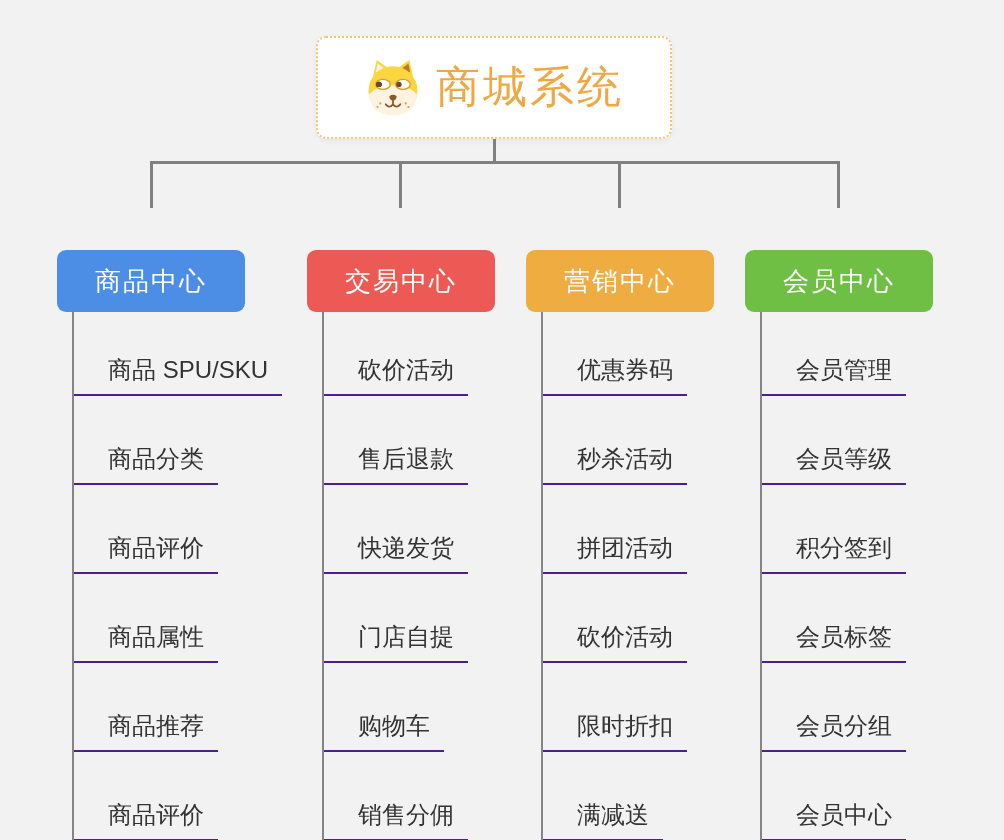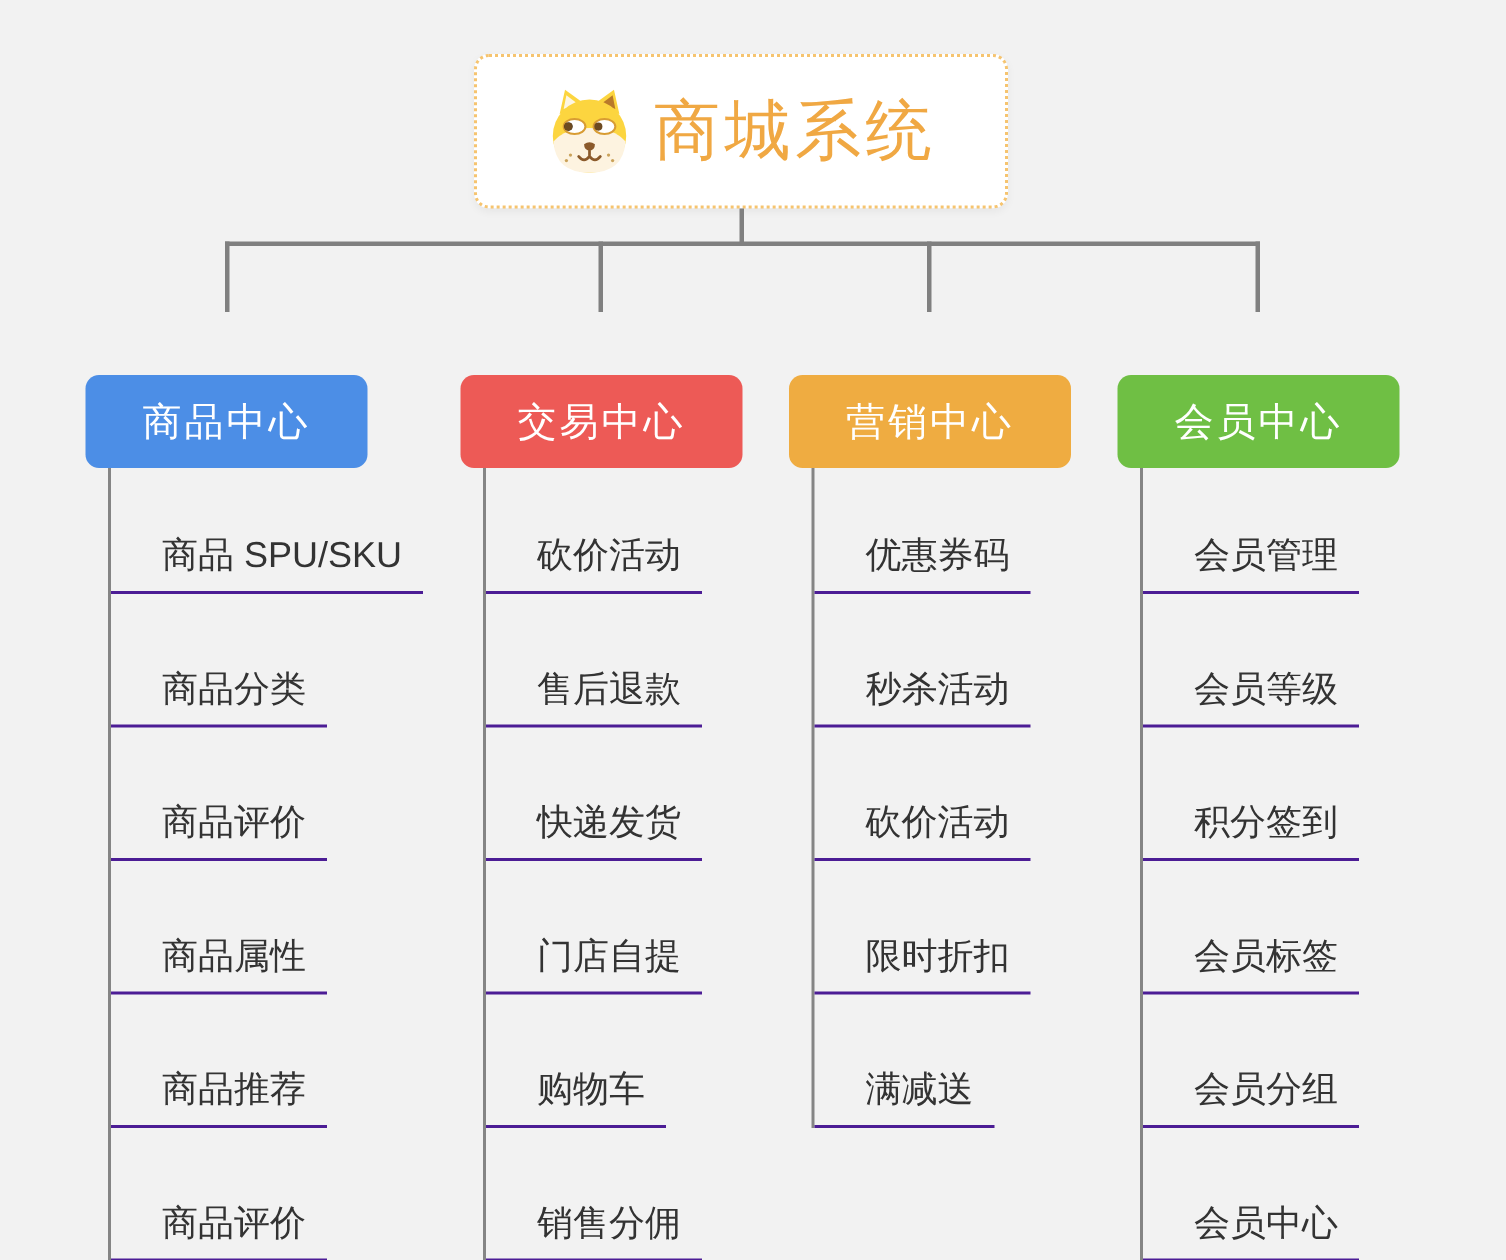--- a/index.html
+++ b/index.html
@@ -167,20 +167,23 @@
   <div class="branch" style="left: 526px;">
     <div class="branch-header" style="background: rgb(239, 172, 65);">营销中心</div>
     <div class="branch-items">
           <div class="branch-item">
             <span class="item-label">优惠券码</span>
           </div>
           <div class="branch-item">
             <span class="item-label">秒杀活动</span>
           </div>
           <div class="branch-item">
+            <span class="item-label">拼团活动</span>
+          </div>
+          <div class="branch-item">
             <span class="item-label">砍价活动</span>
           </div>
           <div class="branch-item">
             <span class="item-label">限时折扣</span>
           </div>
           <div class="branch-item">
             <span class="item-label">满减送</span>
           </div>
         </div>
   </div>

